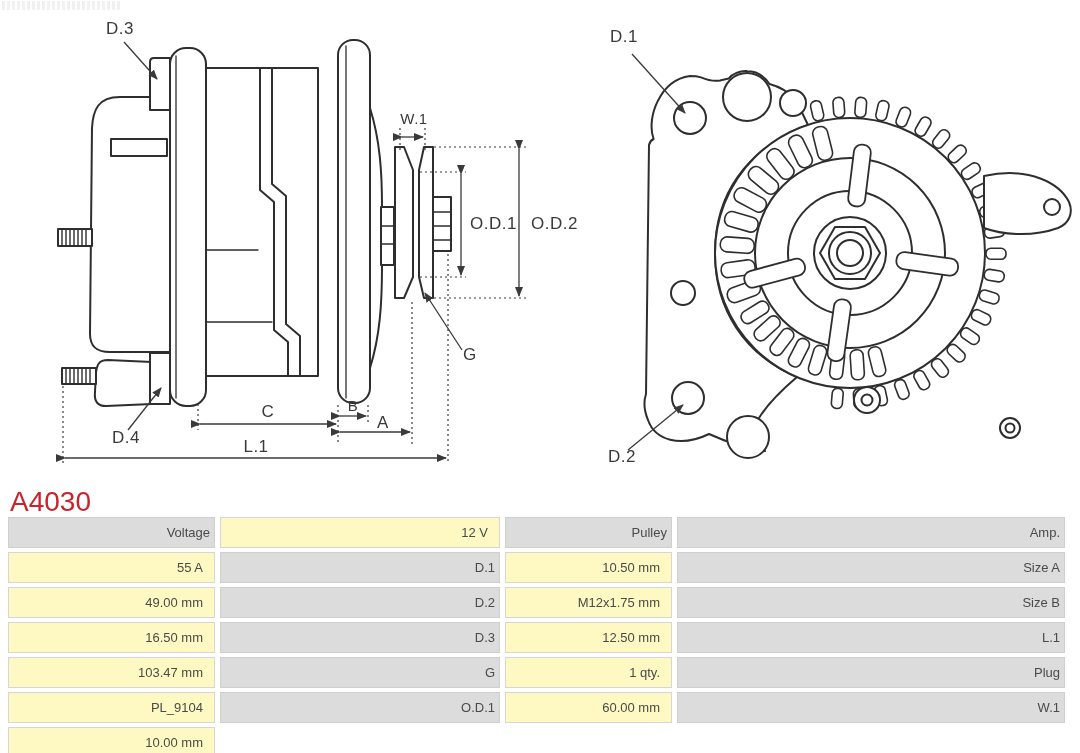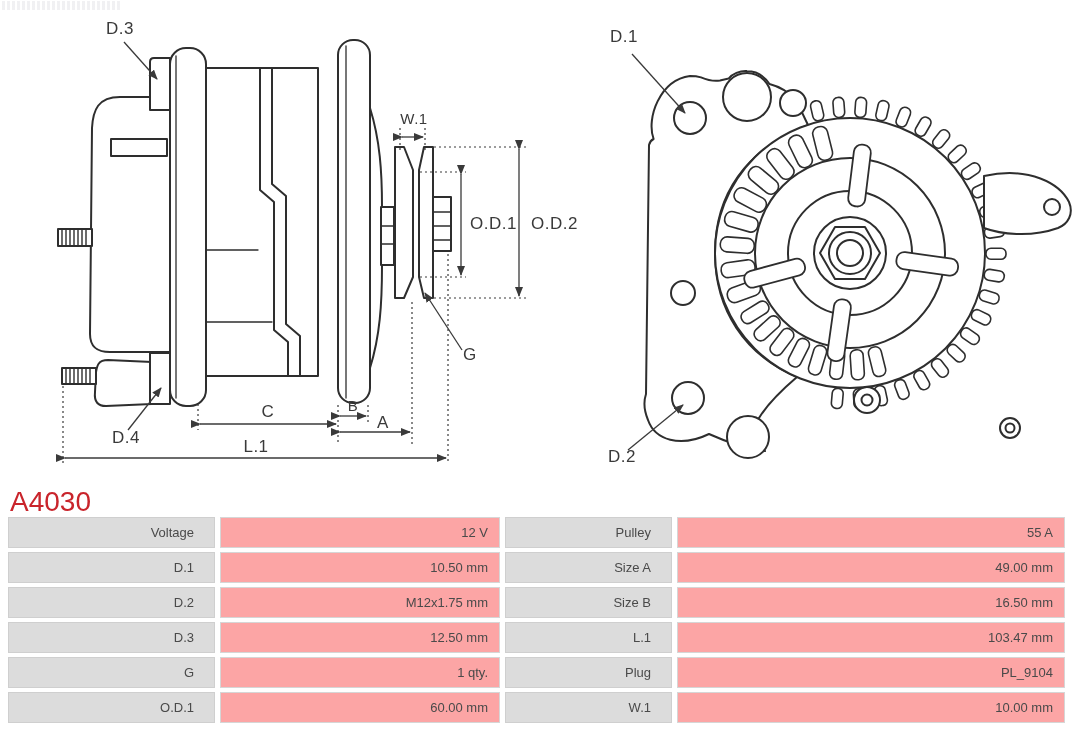--- a/index.html
+++ b/index.html
@@ -11,22 +11,22 @@
   .draw{fill:#fff;stroke:#2e2e2e;stroke-width:2;stroke-linejoin:round;stroke-linecap:round;}
   .ln{fill:none;stroke:#2e2e2e;stroke-width:2;stroke-linejoin:round;stroke-linecap:round;}
   .dim{fill:none;stroke:#3a3a3a;stroke-width:1.3;}
   .dot{fill:none;stroke:#3a3a3a;stroke-width:1.2;stroke-dasharray:2 3;}
   #teeth rect,#slots1 rect,#slots2 rect{fill:#fff;stroke:#2e2e2e;stroke-width:1.6;}
   #spokes rect{fill:#fff;stroke:#2e2e2e;stroke-width:1.8;}
   #part-number{position:absolute;left:10px;top:486px;font-size:28px;color:var(--accent,#c9242b);}
   #spec-table{position:absolute;left:8px;top:517px;width:1057px;display:grid;
     grid-template-columns:207px 280px 167px 1fr;column-gap:5px;row-gap:4px;}
   .cell{height:29px;line-height:29px;font-size:13px;color:#4a4a4a;text-align:right;white-space:nowrap;}
-  .lab{background:#dcdcdc;border:1px solid #cfcfcf;padding-right:20px;}
-  .val{background:#fca5a5;border:1px solid #d6d6d6;padding-right:11px;}
+  .lab{background:#dcdcdc;border:1px solid #cfcfcf;padding-right:4px;}
+  .val{background:#fef9c3;border:1px solid #d6d6d6;padding-right:11px;}
 </style>
 </head>
 <body>
 
 <div id="watermark"></div>
 
 <svg viewBox="0 0 580 480" style="position:absolute;left:0;top:0;width:580px;height:480px">
   <defs>
     <marker id="ar1" markerWidth="11" markerHeight="9" refX="9" refY="4" orient="auto" markerUnits="userSpaceOnUse">
       <path d="M0,0 L10,4 L0,8 Z" fill="#3a3a3a"></path>
@@ -195,20 +195,21 @@
   <text x="48" y="462">D.2</text>
 </svg>
 
 <div id="part-number">A4030</div>
 
 <div id="spec-table">
   <div class="cell lab">Voltage</div>
   <div class="cell val">12 V</div>
   <div class="cell lab">Pulley</div>
 
+  <div class="cell lab">Amp.</div>
   <div class="cell val">55 A</div>
   <div class="cell lab">D.1</div>
   <div class="cell val">10.50 mm</div>
 
   <div class="cell lab">Size A</div>
   <div class="cell val">49.00 mm</div>
   <div class="cell lab">D.2</div>
   <div class="cell val">M12x1.75 mm</div>
 
   <div class="cell lab">Size B</div>

